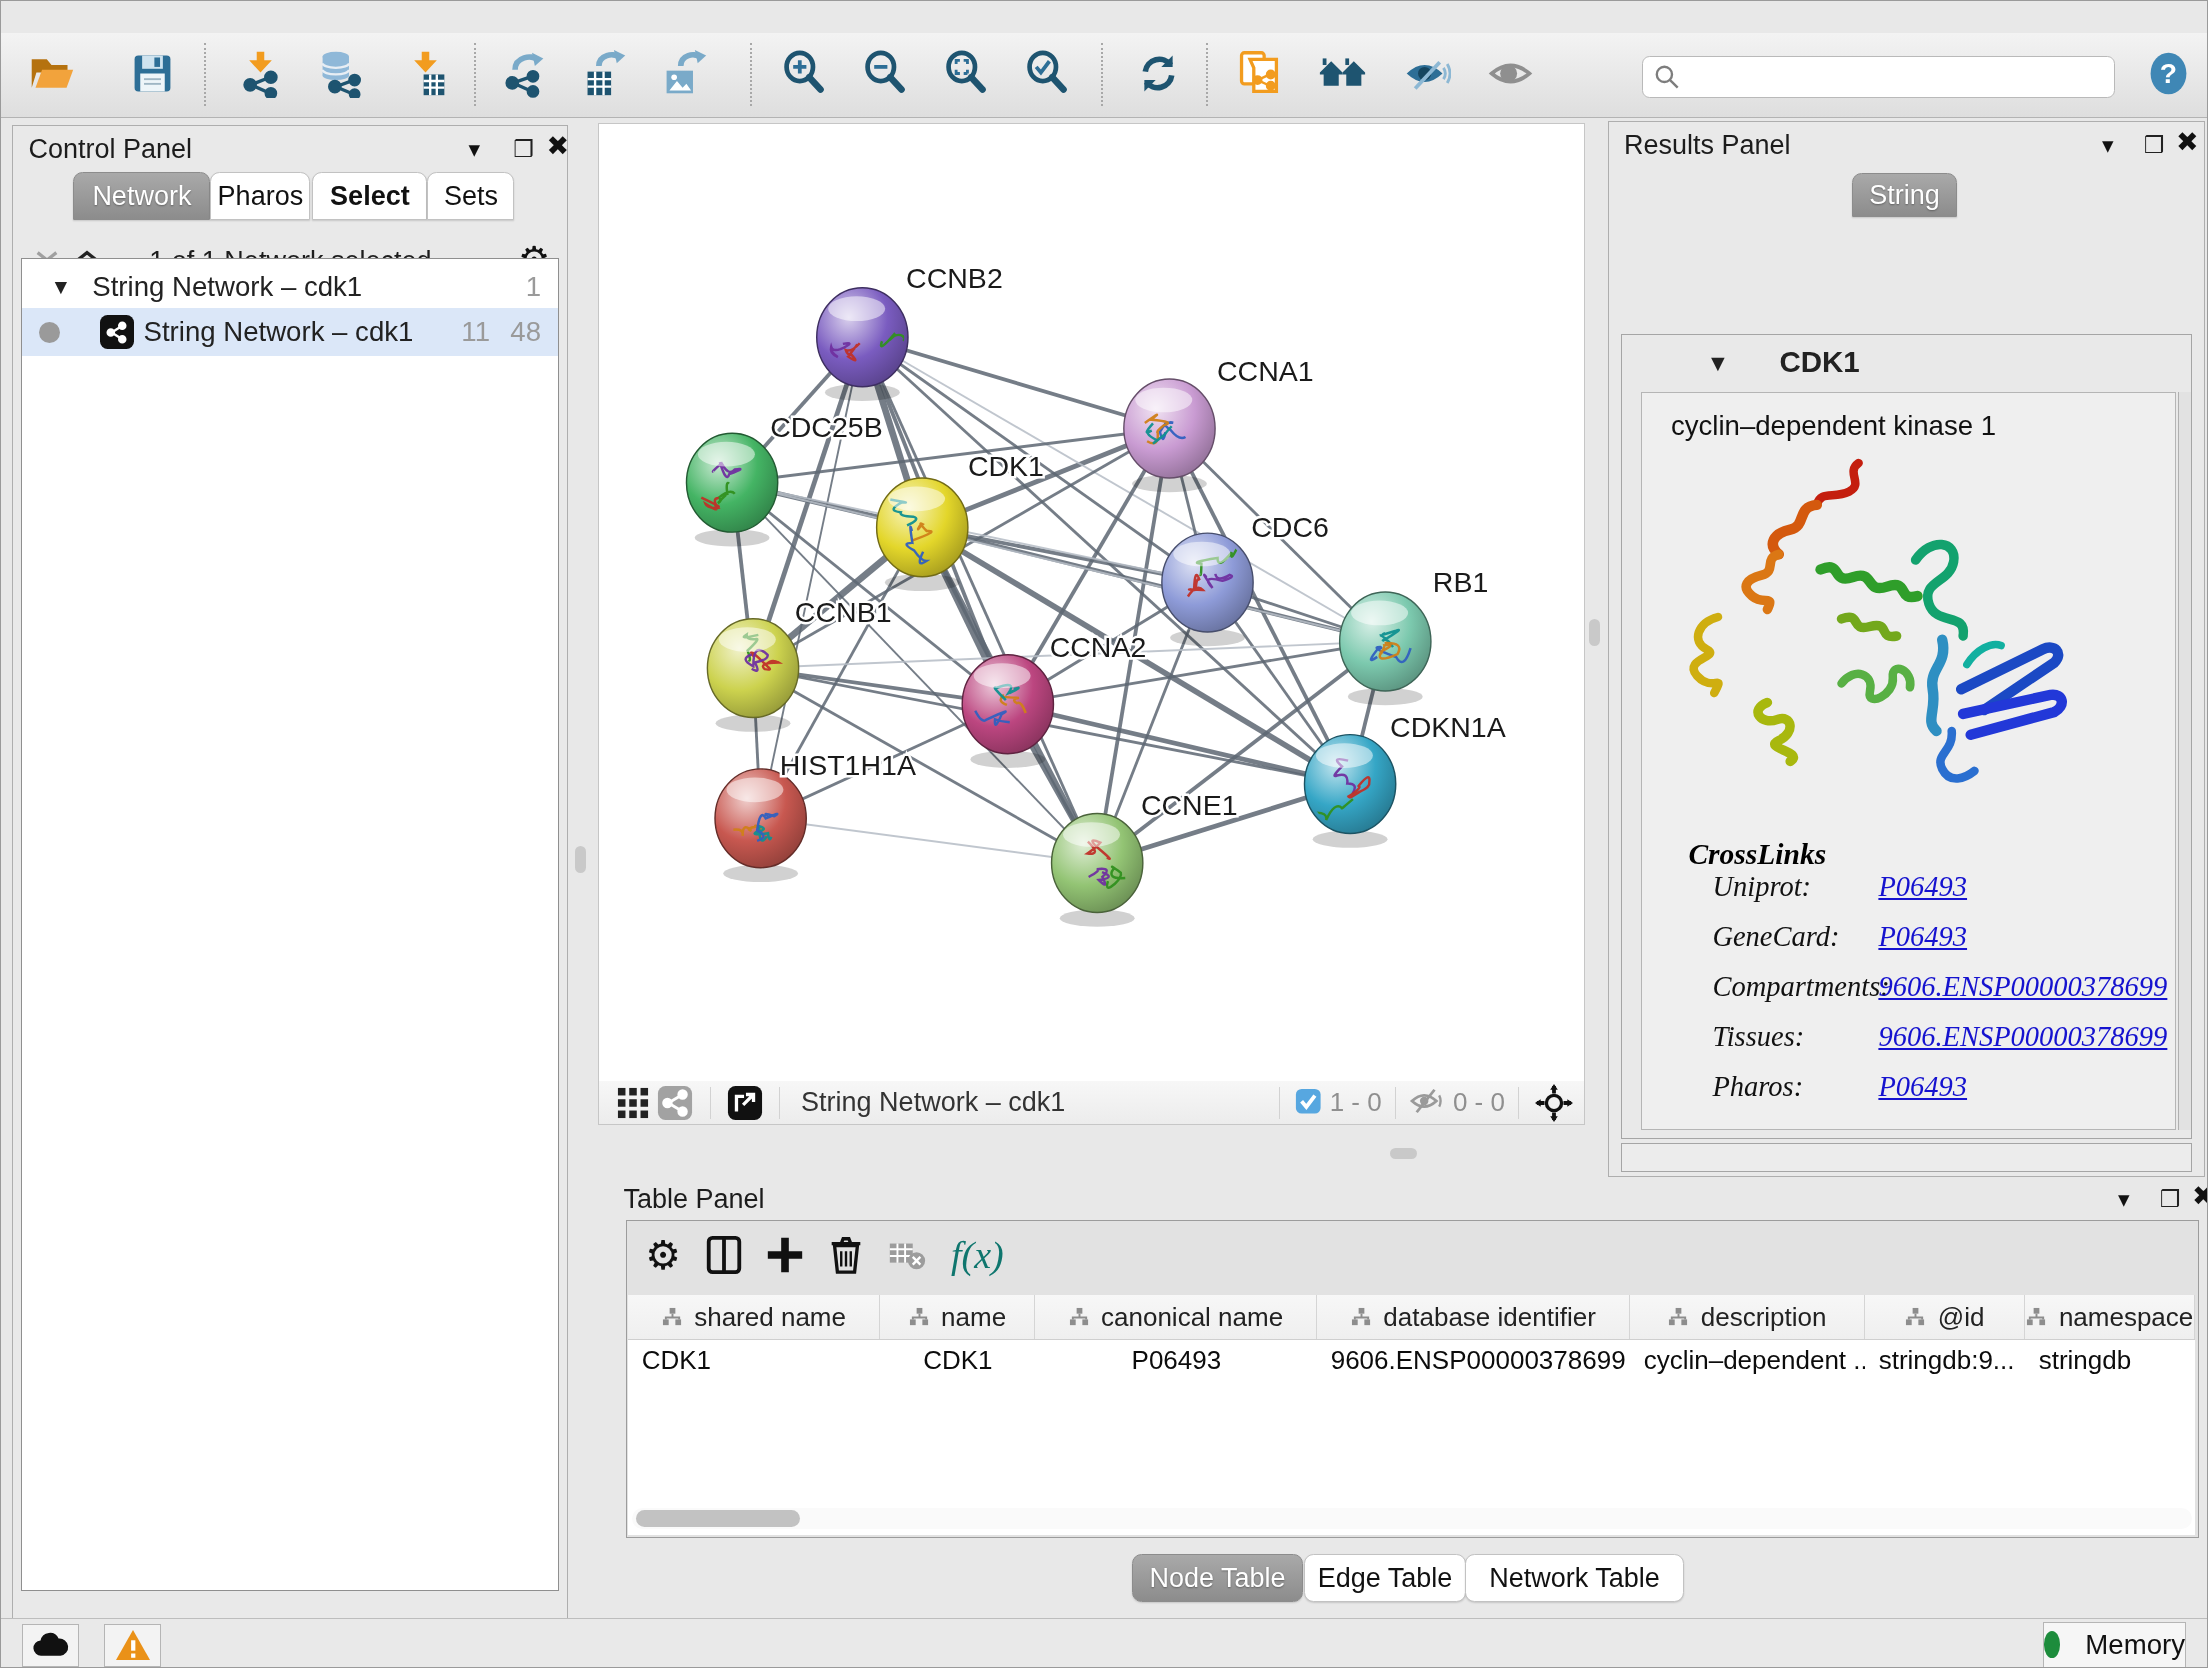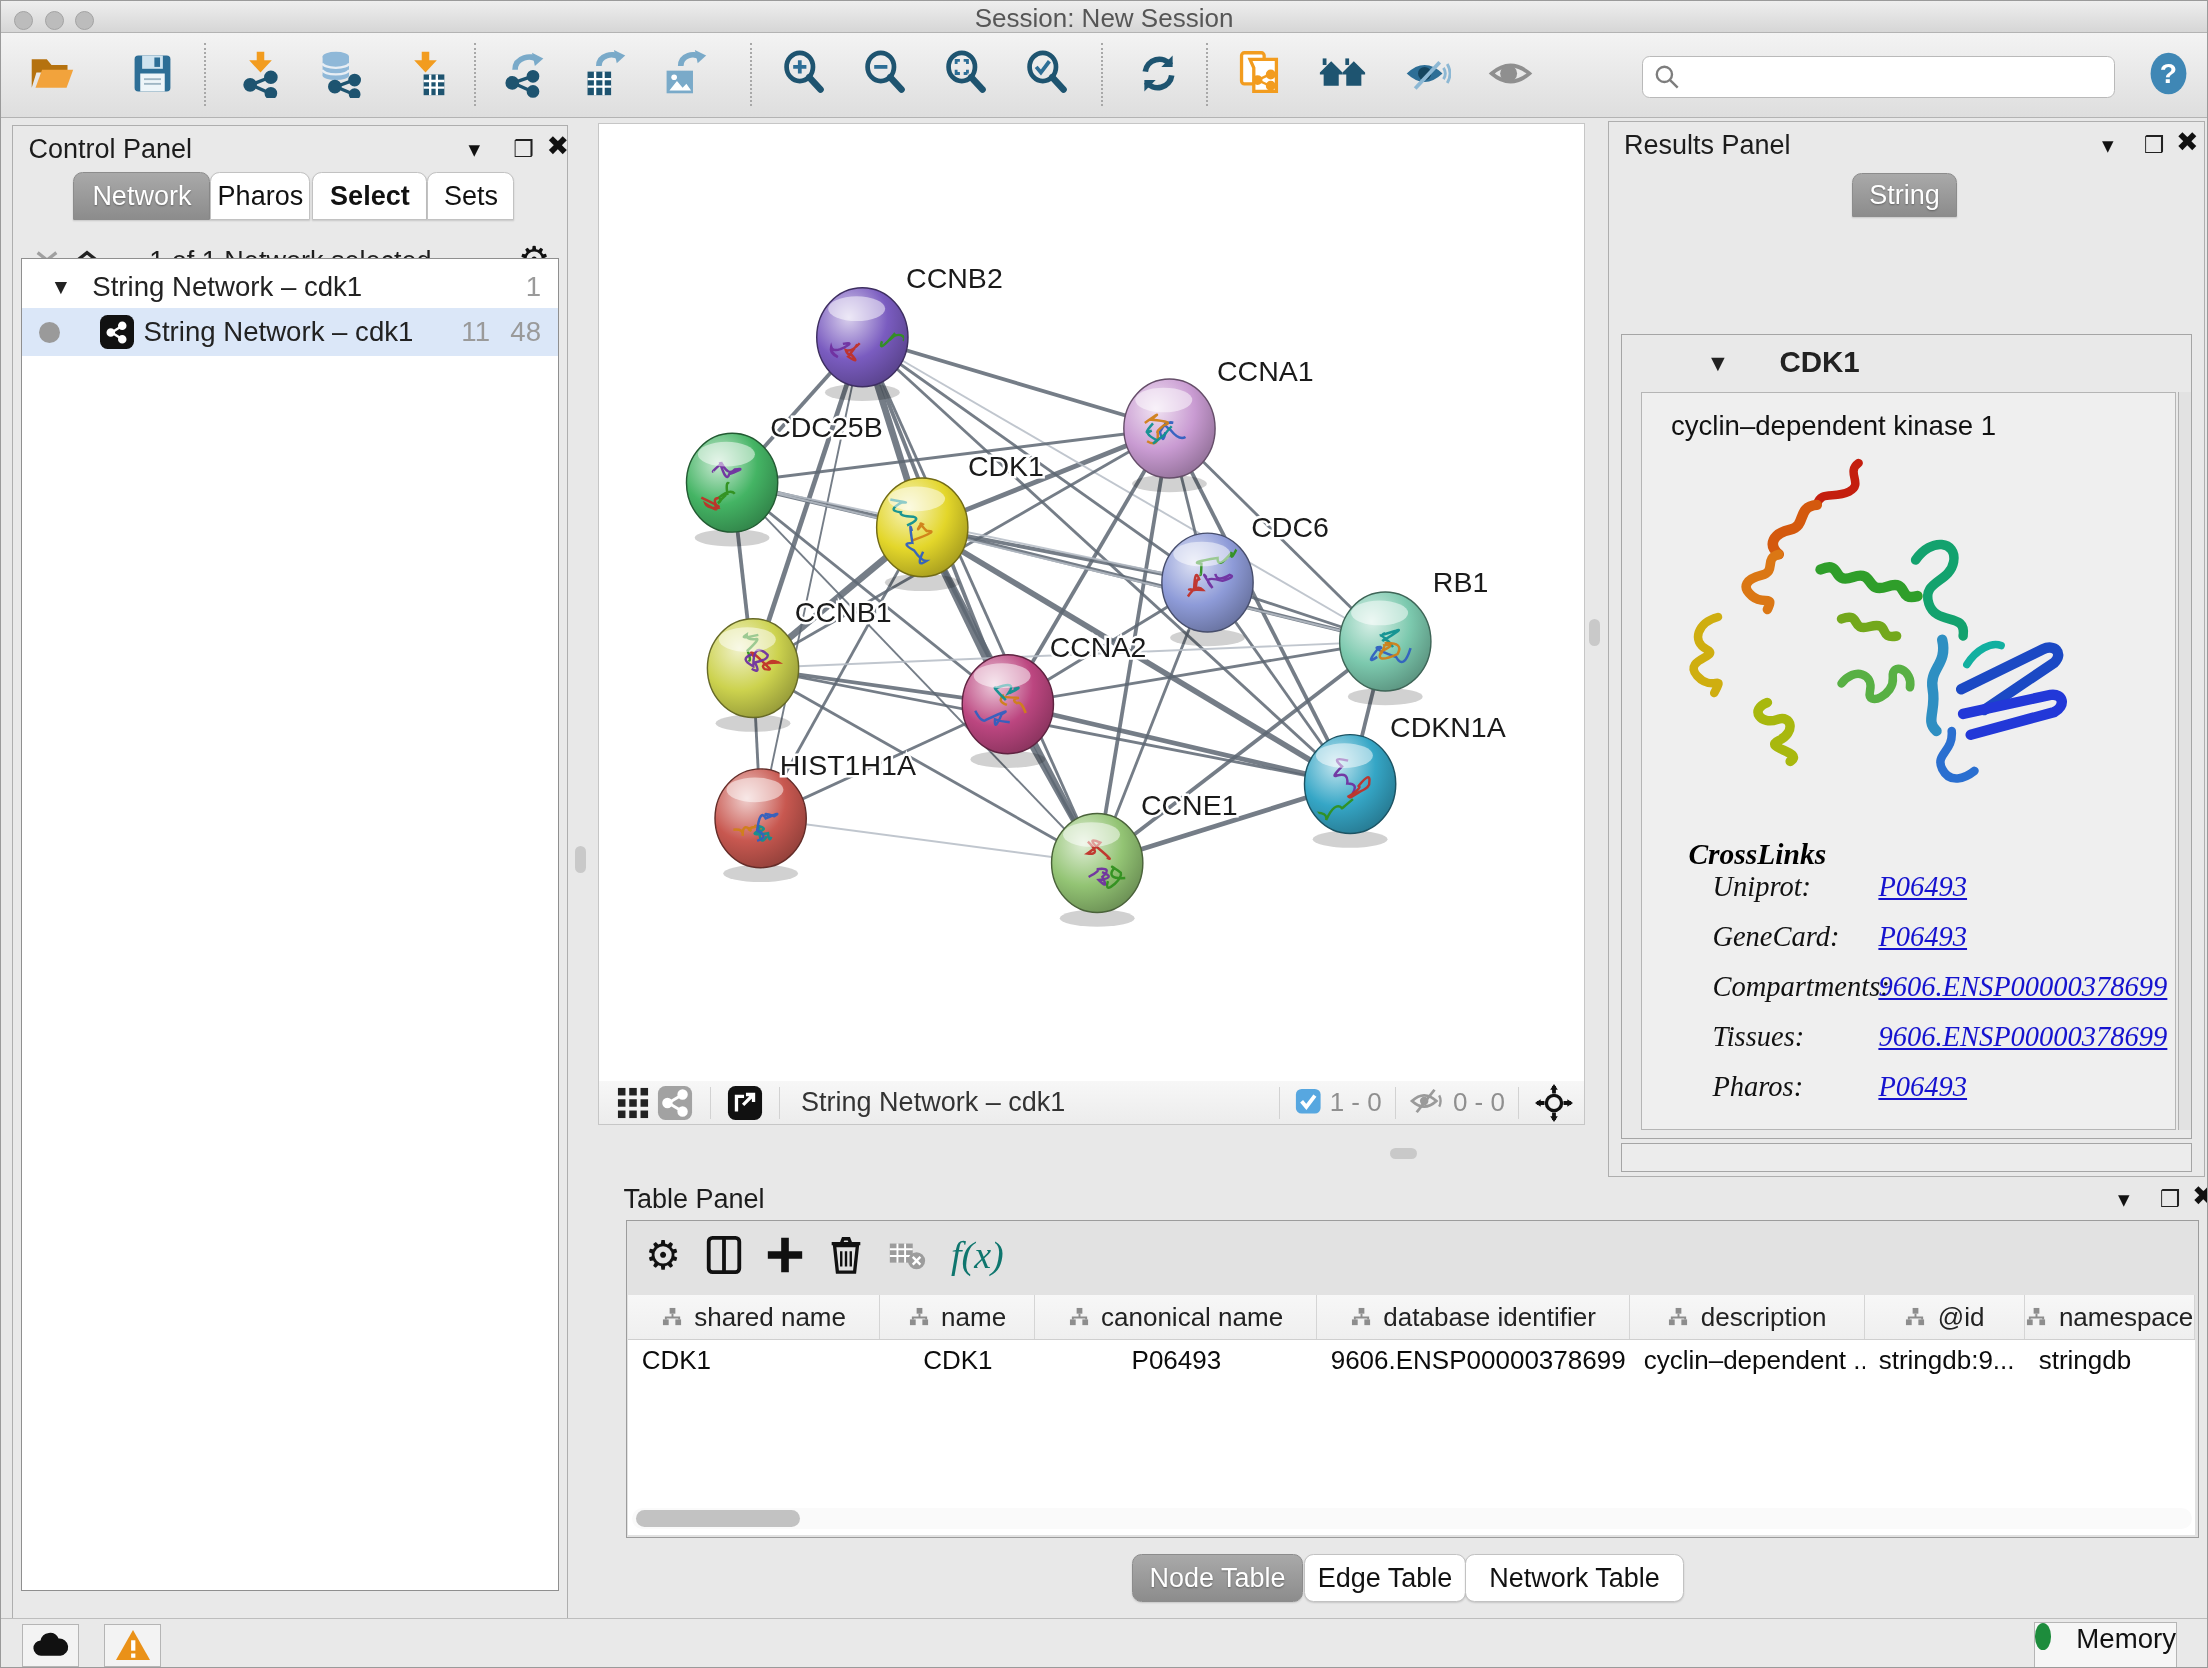--- a/index.html
+++ b/index.html
@@ -96,36 +96,30 @@
   .td{font-size:26px;color:#0c0c0c;display:flex;align-items:center;overflow:hidden;
     white-space:nowrap;padding-left:13.3px;}
   .td.center{justify-content:center;padding-left:0;}
   #tbl-hscroll{position:absolute;left:3.8px;bottom:5.7px;width:1560px;height:21px;background:#fafafa;border-radius:10.5px;}
   #tbl-hscroll .thumb{position:absolute;left:3.8px;top:1.9px;width:164px;height:17px;background:#c2c2c2;border-radius:8.6px;}
   
   #statusbar{position:absolute;left:0;top:1617px;width:100%;height:51px;background:#e9e9e9;
     border-top:1px solid #bdbdbd;}
   .sb-btn{position:absolute;top:4.8px;width:55px;height:41px;background:#f3f3f3;border:1.9px solid #b5b5b5;
     display:flex;align-items:center;justify-content:center;cursor:pointer;}
-  #memory-btn{position:absolute;right:30px;top:2.9px;width:141px;height:44px;background:#f6f6f6;
-    border:1.9px solid #b5b5b5;display:flex;align-items:flex-start;justify-content:center;gap:25px;
+  #memory-btn{position:absolute;right:21px;top:2.9px;width:141px;height:44px;background:#f6f6f6;
+    border:1.9px solid #b5b5b5;display:flex;align-items:center;justify-content:center;gap:25px;
     font-size:27.6px;color:#111;cursor:pointer;}
   #memory-btn .dot{width:27px;height:27px;border-radius:50%;background:#1d8c3c;}
 </style>
 </head>
 <body>
 
 <div class="window">
 
-  <div class="titlebar">
-    <div class="tl" style="left:13.3px"></div>
-    <div class="tl" style="left:44px"></div>
-    <div class="tl" style="left:74px"></div>
-    <div class="title-text">Session: New Session</div>
-  </div>
 
   <div class="toolbar">
     <div class="tbtn" style="left:25px">
       <span>
         <svg width="49" height="49" viewBox="0 0 52 52">
             <path d="M5 41 V11 h16l5 6h17v8H10z" fill="#b5720f"></path>
             <path d="M9 41l7-19h33l-7 19z" fill="#f2a33c"></path>
           </svg>
       </span>
     </div>

